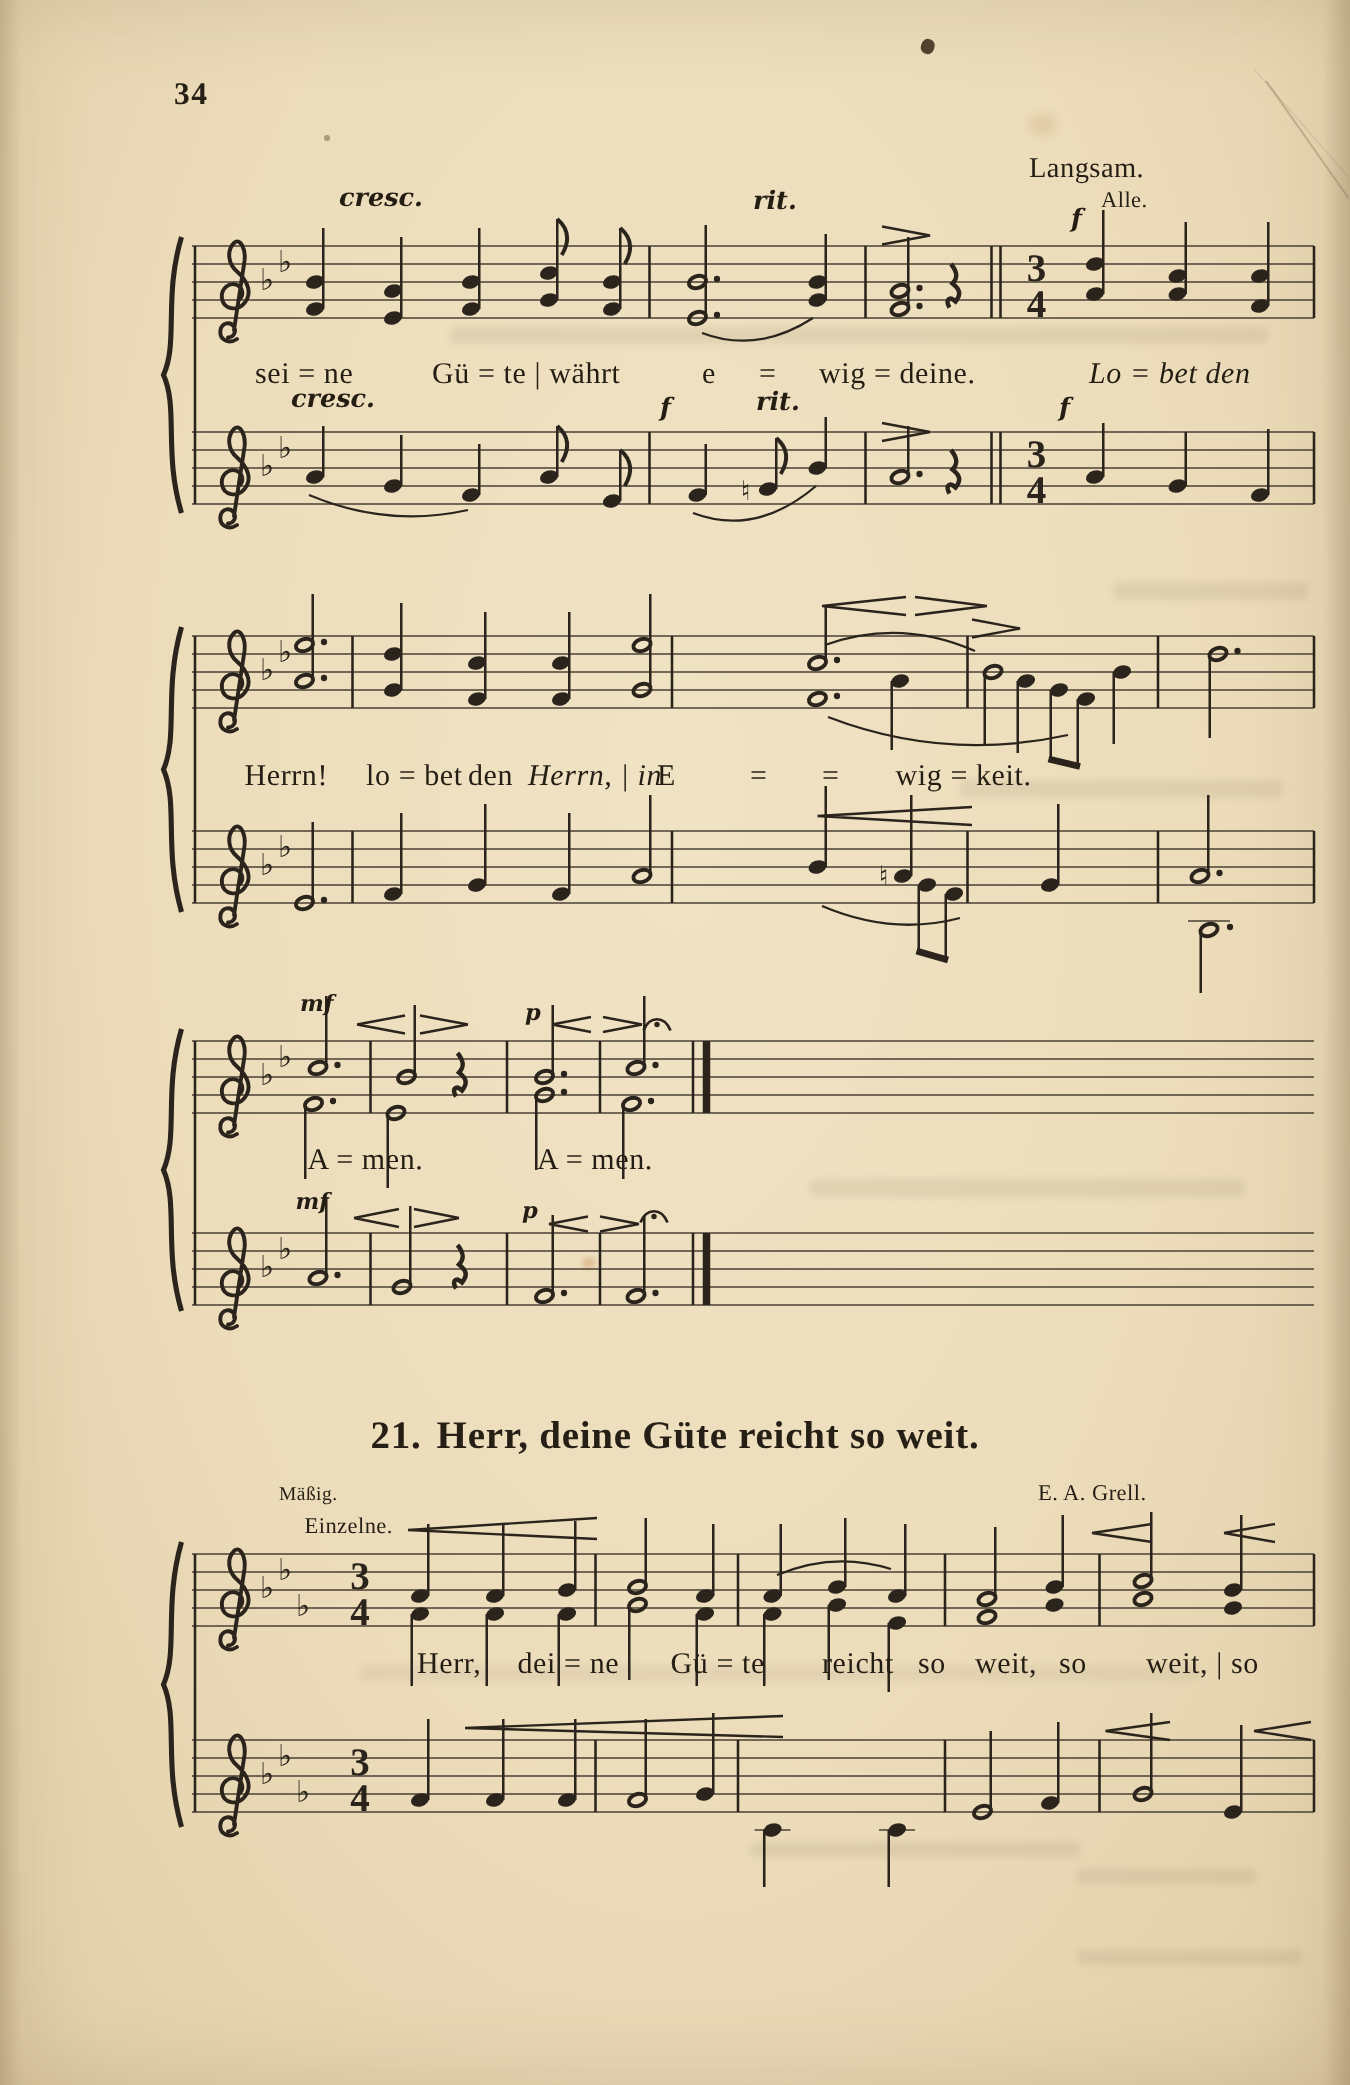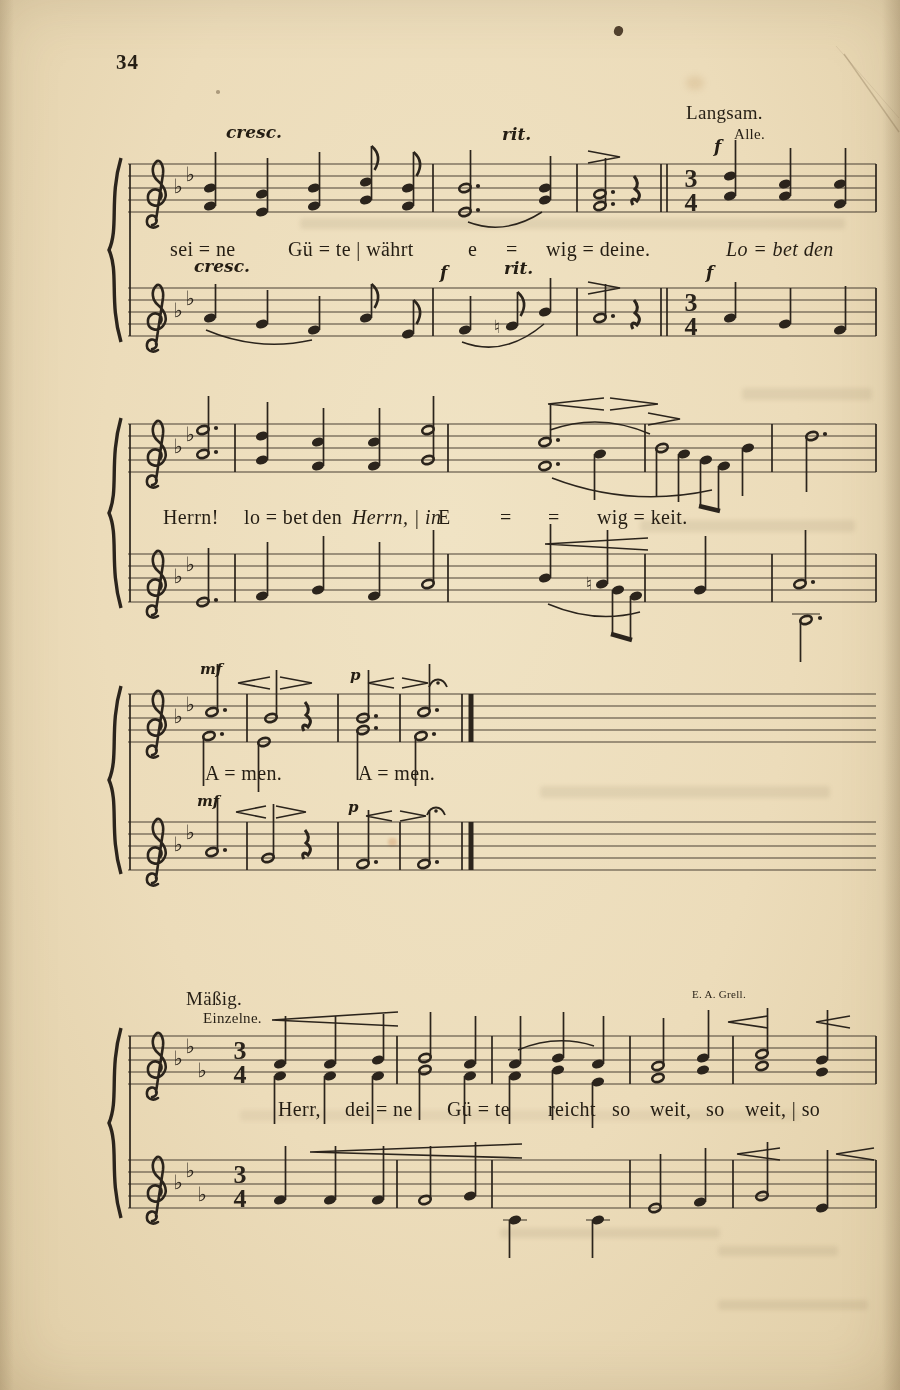--- a/index.html
+++ b/index.html
@@ -553,26 +553,29 @@
   <span class="abs lyr" style="left:548px;top:506px;">=</span>
   <span class="abs lyr" style="left:597px;top:506px;">wig = keit.</span>
 
   <span class="abs dyn small" style="left:200px;top:660px;">mf</span>
   <span class="abs dyn small" style="left:350px;top:666px;">p</span>
   <span class="abs lyr" style="left:205px;top:762px;">A = men.</span>
   <span class="abs lyr" style="left:358px;top:762px;">A = men.</span>
   <span class="abs dyn small" style="left:197px;top:792px;">mf</span>
   <span class="abs dyn small" style="left:348px;top:798px;">p</span>
 
-  <span class="abs mark" style="left:186px;top:988px;font-size:19px;">Mäßig.</span>
+  <div class="abs title" style="top:942px;">
+    <span>21.</span><span>Herr, deine Güte reicht so weit.</span>
+  </div>
+  <span class="abs mark" style="left:186px;top:988px;font-size:13px;">Mäßig.</span>
   <span class="abs mark" style="left:203px;top:1010px;font-size:15px;">Einzelne.</span>
-  <span class="abs mark" style="left:692px;top:988px;font-size:11px;">E. A. Grell.</span>
+  <span class="abs mark" style="left:692px;top:988px;font-size:15px;">E. A. Grell.</span>
 
   <span class="abs lyr" style="left:278px;top:1098px;">Herr,</span>
   <span class="abs lyr" style="left:345px;top:1098px;">dei = ne</span>
   <span class="abs lyr" style="left:447px;top:1098px;">Gü = te</span>
   <span class="abs lyr" style="left:548px;top:1098px;">reicht</span>
   <span class="abs lyr" style="left:612px;top:1098px;">so</span>
   <span class="abs lyr" style="left:650px;top:1098px;">weit,</span>
   <span class="abs lyr" style="left:706px;top:1098px;">so</span>
-  <span class="abs lyr" style="left:745px;top:1098px;">weit, | so</span>
+  <span class="abs lyr" style="left:764px;top:1098px;">weit, | so</span>
 
 </div>
 
 </body></html>

